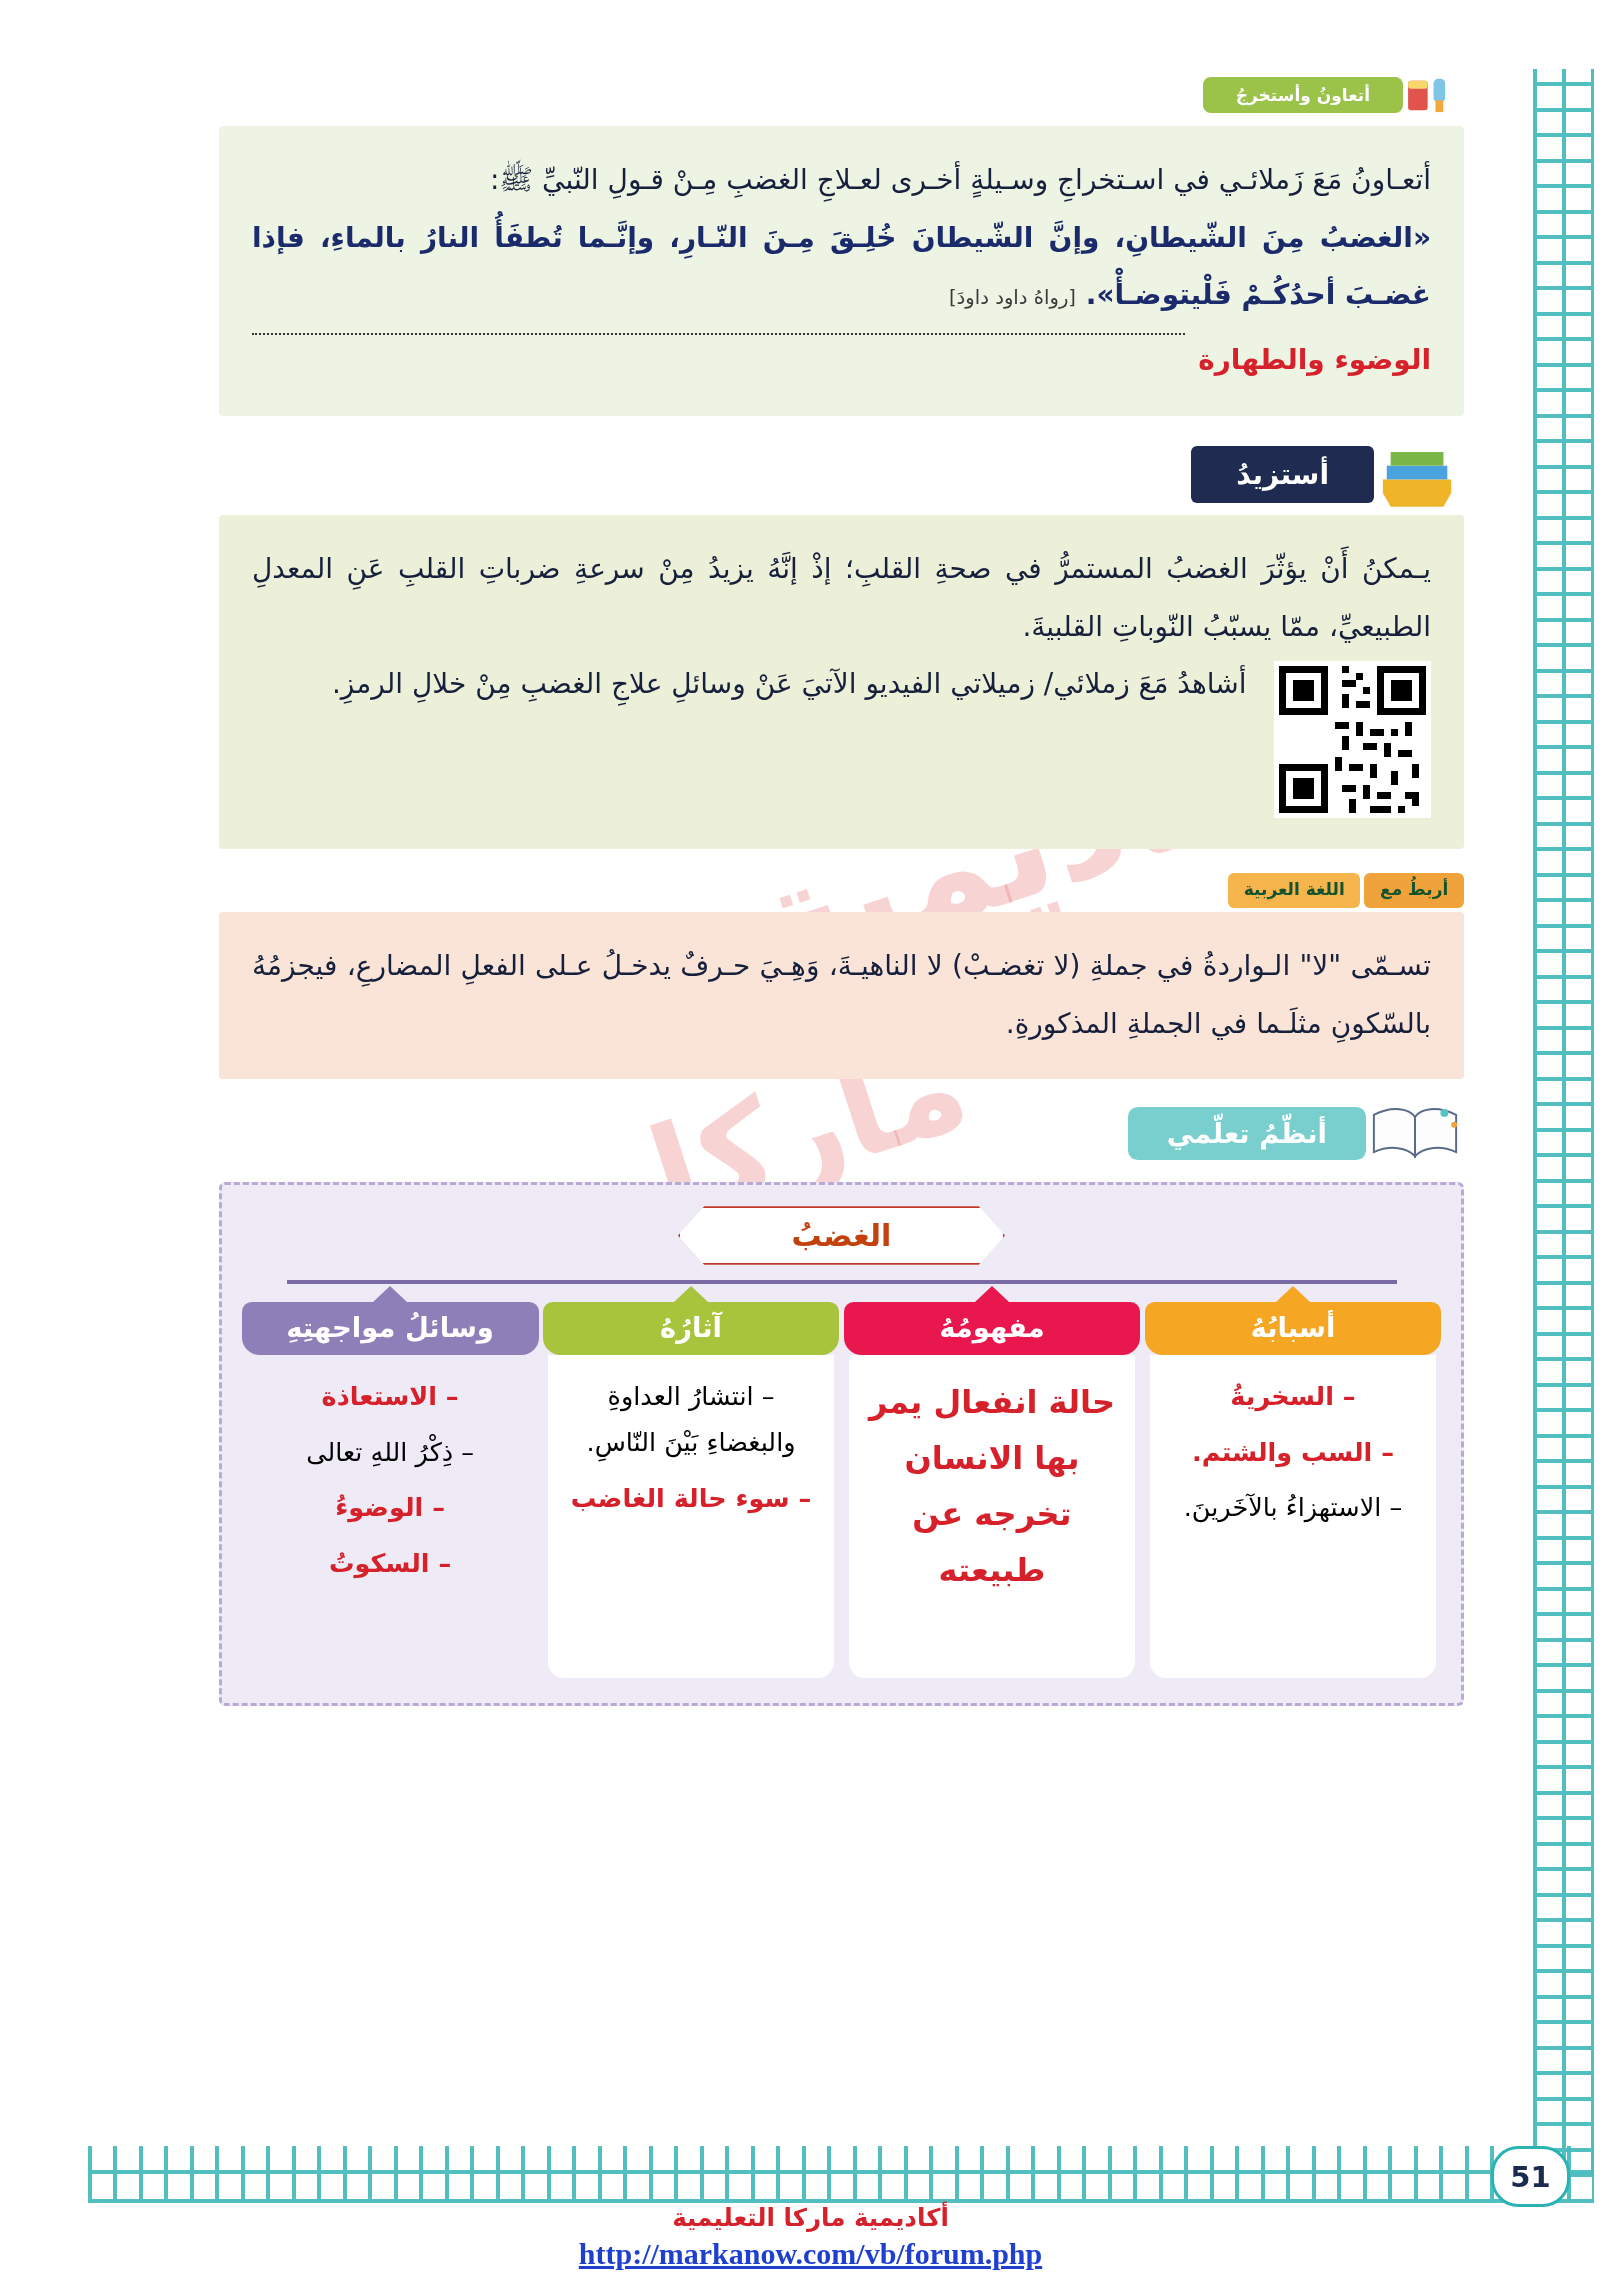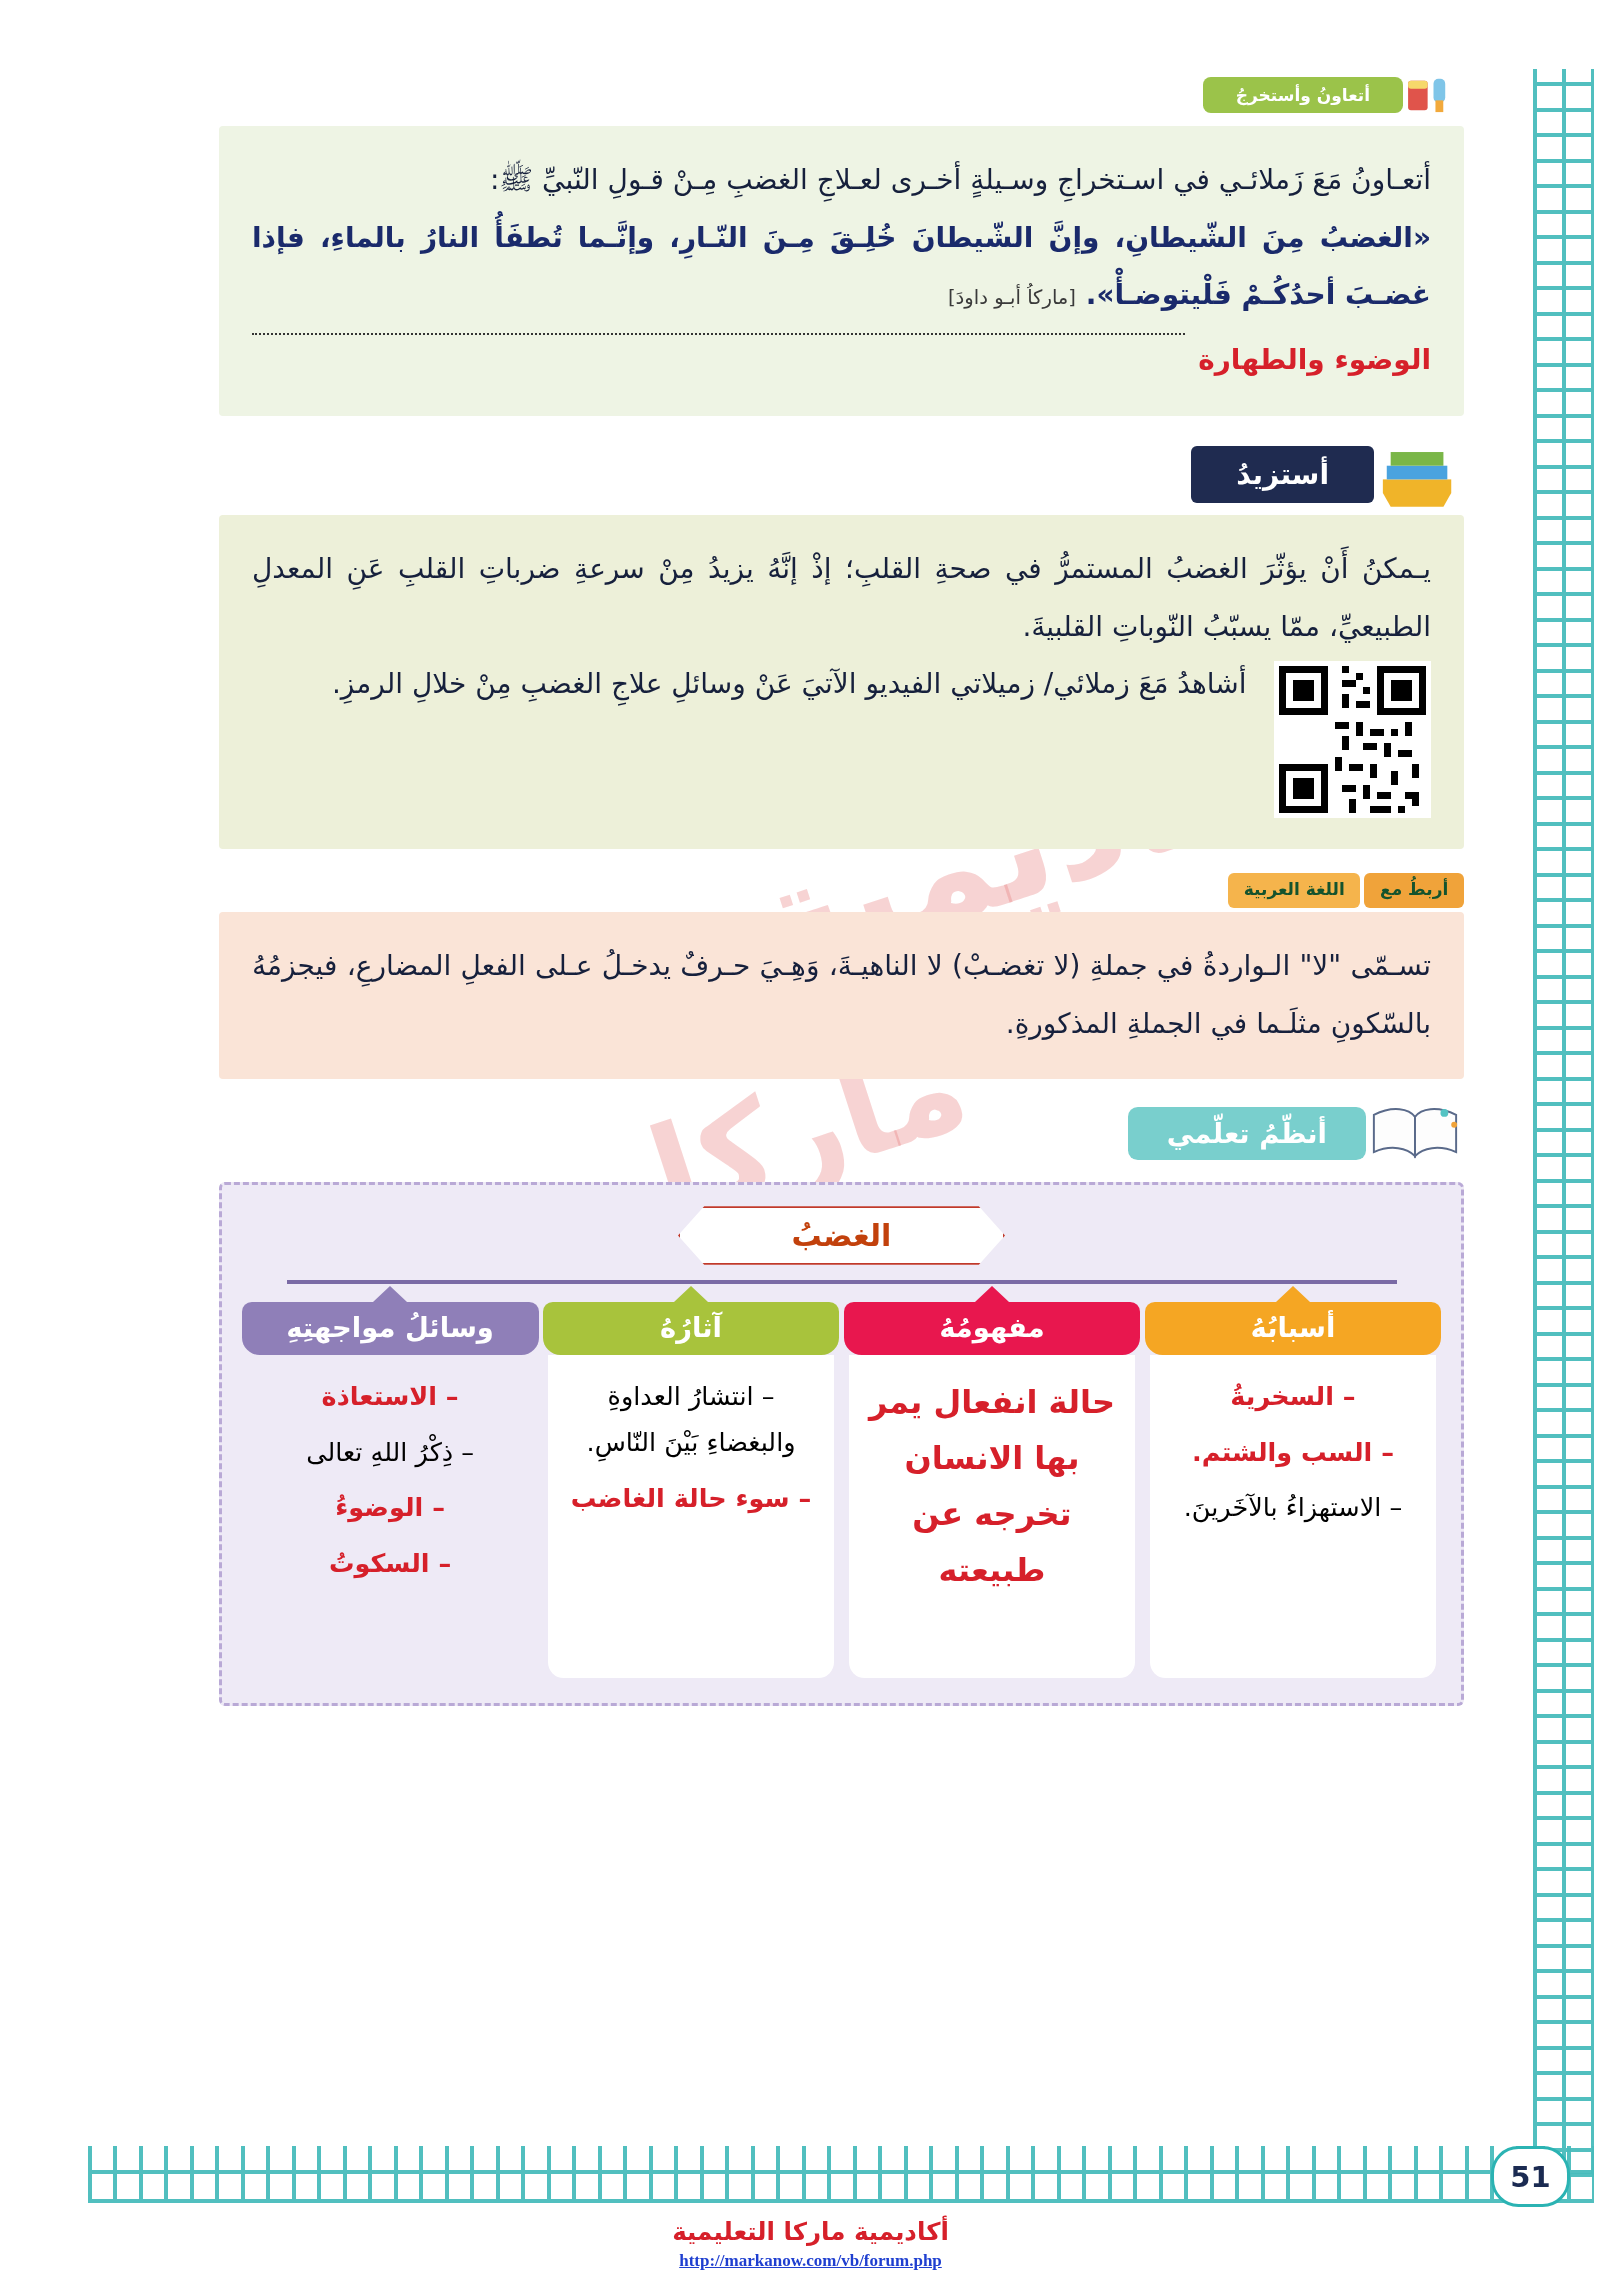--- a/index.html
+++ b/index.html
@@ -174,21 +174,21 @@
     background:#fff;border:3.9px solid #2bb3b3;
     color:#1b2b52;font-weight:bold;font-size:29px;
     display:flex;align-items:center;justify-content:center;
   }
 
   
   .footer{
     position:absolute;left:0;right:0;bottom:21.6px;text-align:center;
   }
   .footer .f1{color:#d6202a;font-weight:bold;font-size:24.5px;margin-bottom:5.9px;}
-  .footer .f2{color:#1f3fd0;font-weight:bold;font-size:17px;text-decoration:underline;font-family:"Liberation Serif",serif;}
+  .footer .f2{color:#1f3fd0;font-weight:bold;font-size:30px;text-decoration:underline;font-family:"Liberation Serif",serif;}
 
   
   .watermark{
     position:absolute;
     left:46%;top:33%;
     transform:rotate(-18deg);
     font-size:147px;font-weight:bold;
     color:rgba(231,120,120,.33);
     pointer-events:none;
     white-space:nowrap;
@@ -217,21 +217,21 @@
           <rect x="30" y="28" width="8" height="12" fill="#f2a93b"></rect>
         </svg>
       </div>
       <div class="tab tab-green">أتعاونُ وأستخرجُ</div>
     </div>
 
     <div class="panel panel-green" style="margin-top:5.9px;">
       <div>أتعـاونُ مَعَ زَملائـي في اسـتخراجِ وسـيلةٍ أخـرى لعـلاجِ الغضبِ مِـنْ قـولِ النّبيِّ ﷺ:</div>
       <div class="hadith">
         <span>«الغضبُ مِنَ الشّيطانِ، وإنَّ الشّيطانَ خُلِـقَ مِـنَ النّـارِ، وإنَّـما تُطفَأُ النارُ بالماءِ، فإذا غضـبَ أحدُكُـمْ فَلْيتوضـأْ».</span>
-        <span class="narr">[ماركاُ أبـو داودَ]</span>
+        <span class="narr">[رواهُ داود داودَ]</span>
       </div>
       <div class="dotted-line">
         <span class="answer-red">الوضوء والطهارة</span>
         <span class="dots"></span>
       </div>
     </div>
 
     <div class="sec-head" style="margin-top:21.6px;">
       <div class="icon-box" style="width:90px;height:73px;">
         <svg width="84" height="69" viewBox="0 0 86 70" aria-hidden="true">

